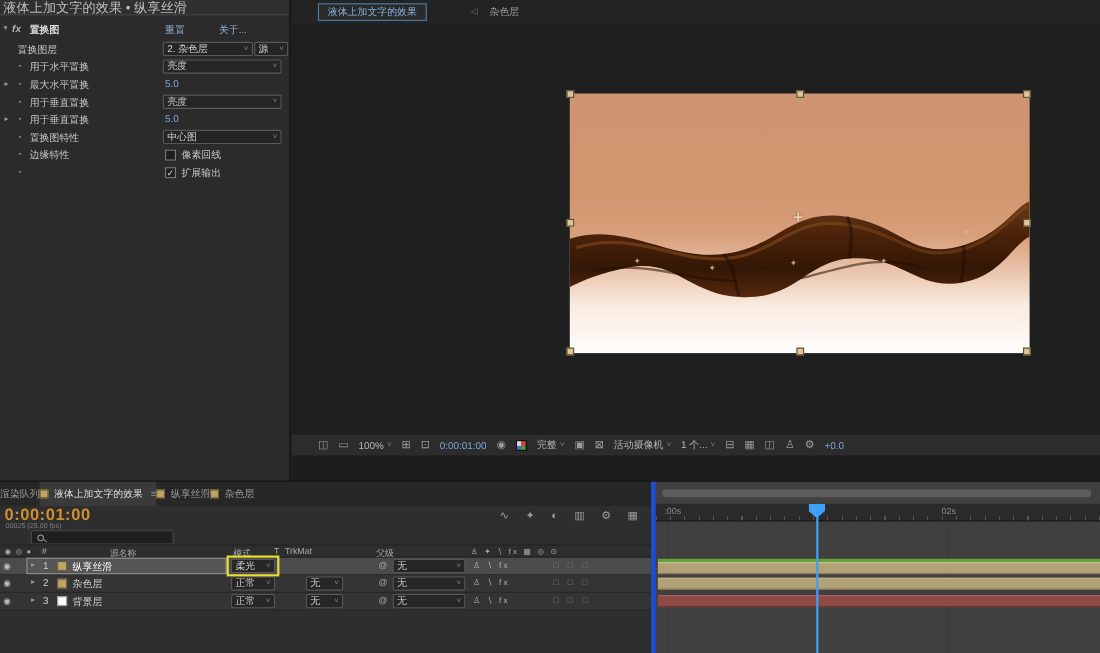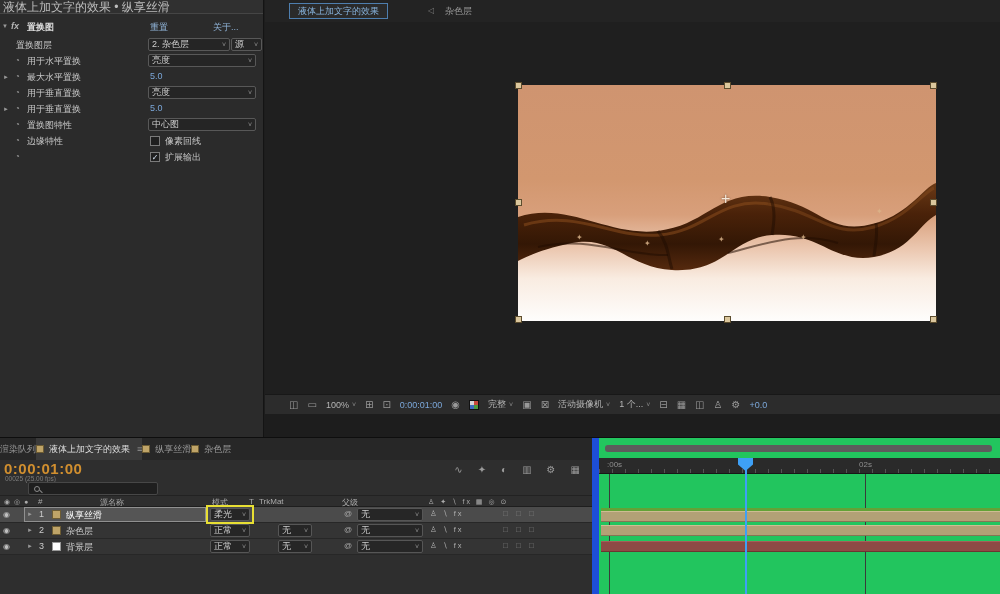--- a/index.html
+++ b/index.html
@@ -74,21 +74,21 @@
   .r-chip.white { background:#ffffff; border-color:#999; }
   .r-name { position:absolute; left:66px; top:2px; white-space:nowrap; }
   .r-dd { position:absolute; top:1px; height:13px; background:#262626; border:1px solid #565656; border-radius:2px; display:flex; align-items:center; justify-content:space-between; padding:0 3px; color:#cdcdcd; }
   .mode-dd { left:210px; width:40px; }
   .trk-dd { left:278px; width:34px; }
   .parent-dd { left:357px; width:66px; }
   .pickwhip { position:absolute; left:344px; top:2px; color:#a5a5a5; font-size:8px; }
   .r-switches { position:absolute; left:430px; top:2px; font-size:7.5px; color:#b0b0b0; letter-spacing:2px; white-space:nowrap; }
   .r-boxes { position:absolute; left:503px; top:2px; font-size:8px; color:#7f7f7f; letter-spacing:3px; white-space:nowrap; }
   .yellow-box { position:absolute; left:206px; top:-2px; width:48px; height:19px; border:2px solid #e8df33; z-index:6; pointer-events:none; }
-  .tl-right { position:absolute; left:592px; top:0; right:0; bottom:0; background:#22c55e; border-left:7px solid #1d4ed8; overflow:hidden;padding-left:16px; }
+  .tl-right { position:absolute; left:592px; top:0; right:0; bottom:0; background:#404040; border-left:4px solid #1d4ed8; overflow:hidden;padding-left:16px; }
   .navigator { position:absolute; left:6px; right:8px; top:7px; height:7px; background:#5c5c5c; border-radius:3px; }
   .ruler { position:absolute; left:0; right:0; top:20px; height:16px; background:#2a2a2a; border-bottom:1px solid #171717; }
   .ruler-ticks { position:absolute; left:0; right:0; bottom:0; height:4px; background:repeating-linear-gradient(90deg,#555 0 1px,transparent 1px 13px); }
   .ruler-label { position:absolute; top:2px; font-size:8px; color:#8f8f8f; }
   .gridline { position:absolute; top:36px; bottom:0; width:1px; background:#3a3a3a; }
   .bar { position:absolute; left:2px; right:-1px; height:11px; }
   .bar.tan { background:#b2a176; box-shadow:inset 0 1px 0 #cdbd92, inset 0 -1px 0 #847654; }
   .bar.red { background:#8e4a45; box-shadow:inset 0 1px 0 #a55f59, inset 0 -1px 0 #6b3531; }
   .bar-green { position:absolute; left:2px; right:-1px; height:3px; background:#63a236; }
   .playhead-line { position:absolute; left:146px; top:20px; bottom:0; width:2px; background:#3ea0f6; z-index:10; }
@@ -100,21 +100,21 @@
 <div class="app">
 
   <div class="ec-panel">
     <div class="ec-title">液体上加文字的效果 • 纵享丝滑</div>
 
     <div class="ec-header">
       <span class="ec-twirl">▼</span>
       <span class="ec-fx">fx</span>
       <span class="ec-name">置换图</span>
       <span class="ec-link" style="left:150px;">重置</span>
-      <span class="ec-link" style="left:213px;">关于...</span>
+      <span class="ec-link" style="left:199px;">关于...</span>
     </div>
 
     <div class="ec-row" style="top:38px;">
       <span class="row-label noclock">置换图层</span>
       <span class="dd" style="left:148px;width:82px;">
         <span>2. 杂色层</span>
         <span class="dd-arrow">˅</span>
       </span>
       <span class="dd" style="left:231px;width:31px;">
         <span>源</span>

